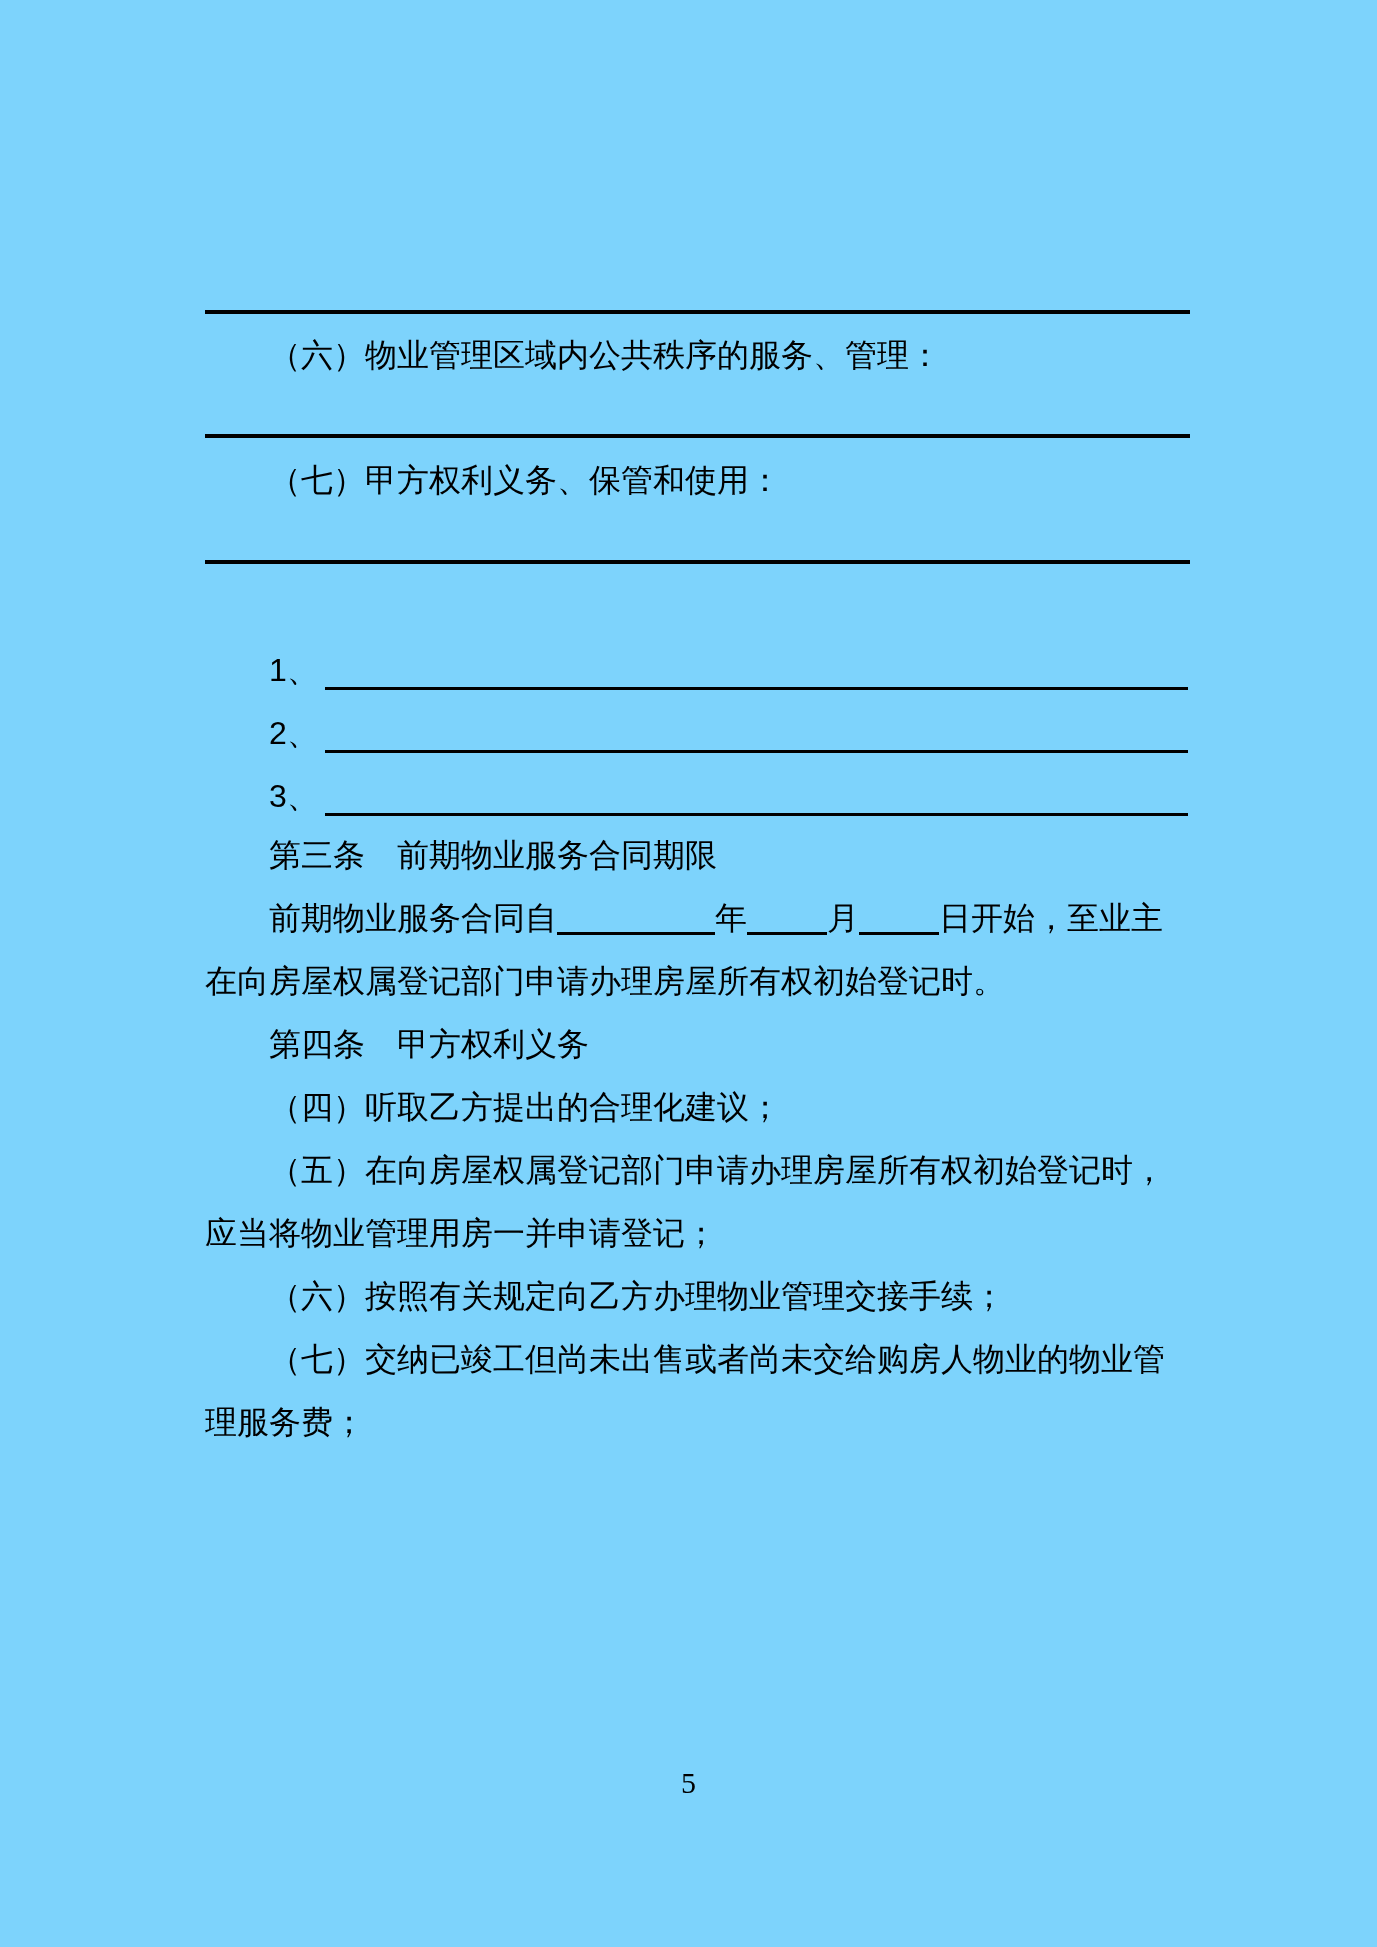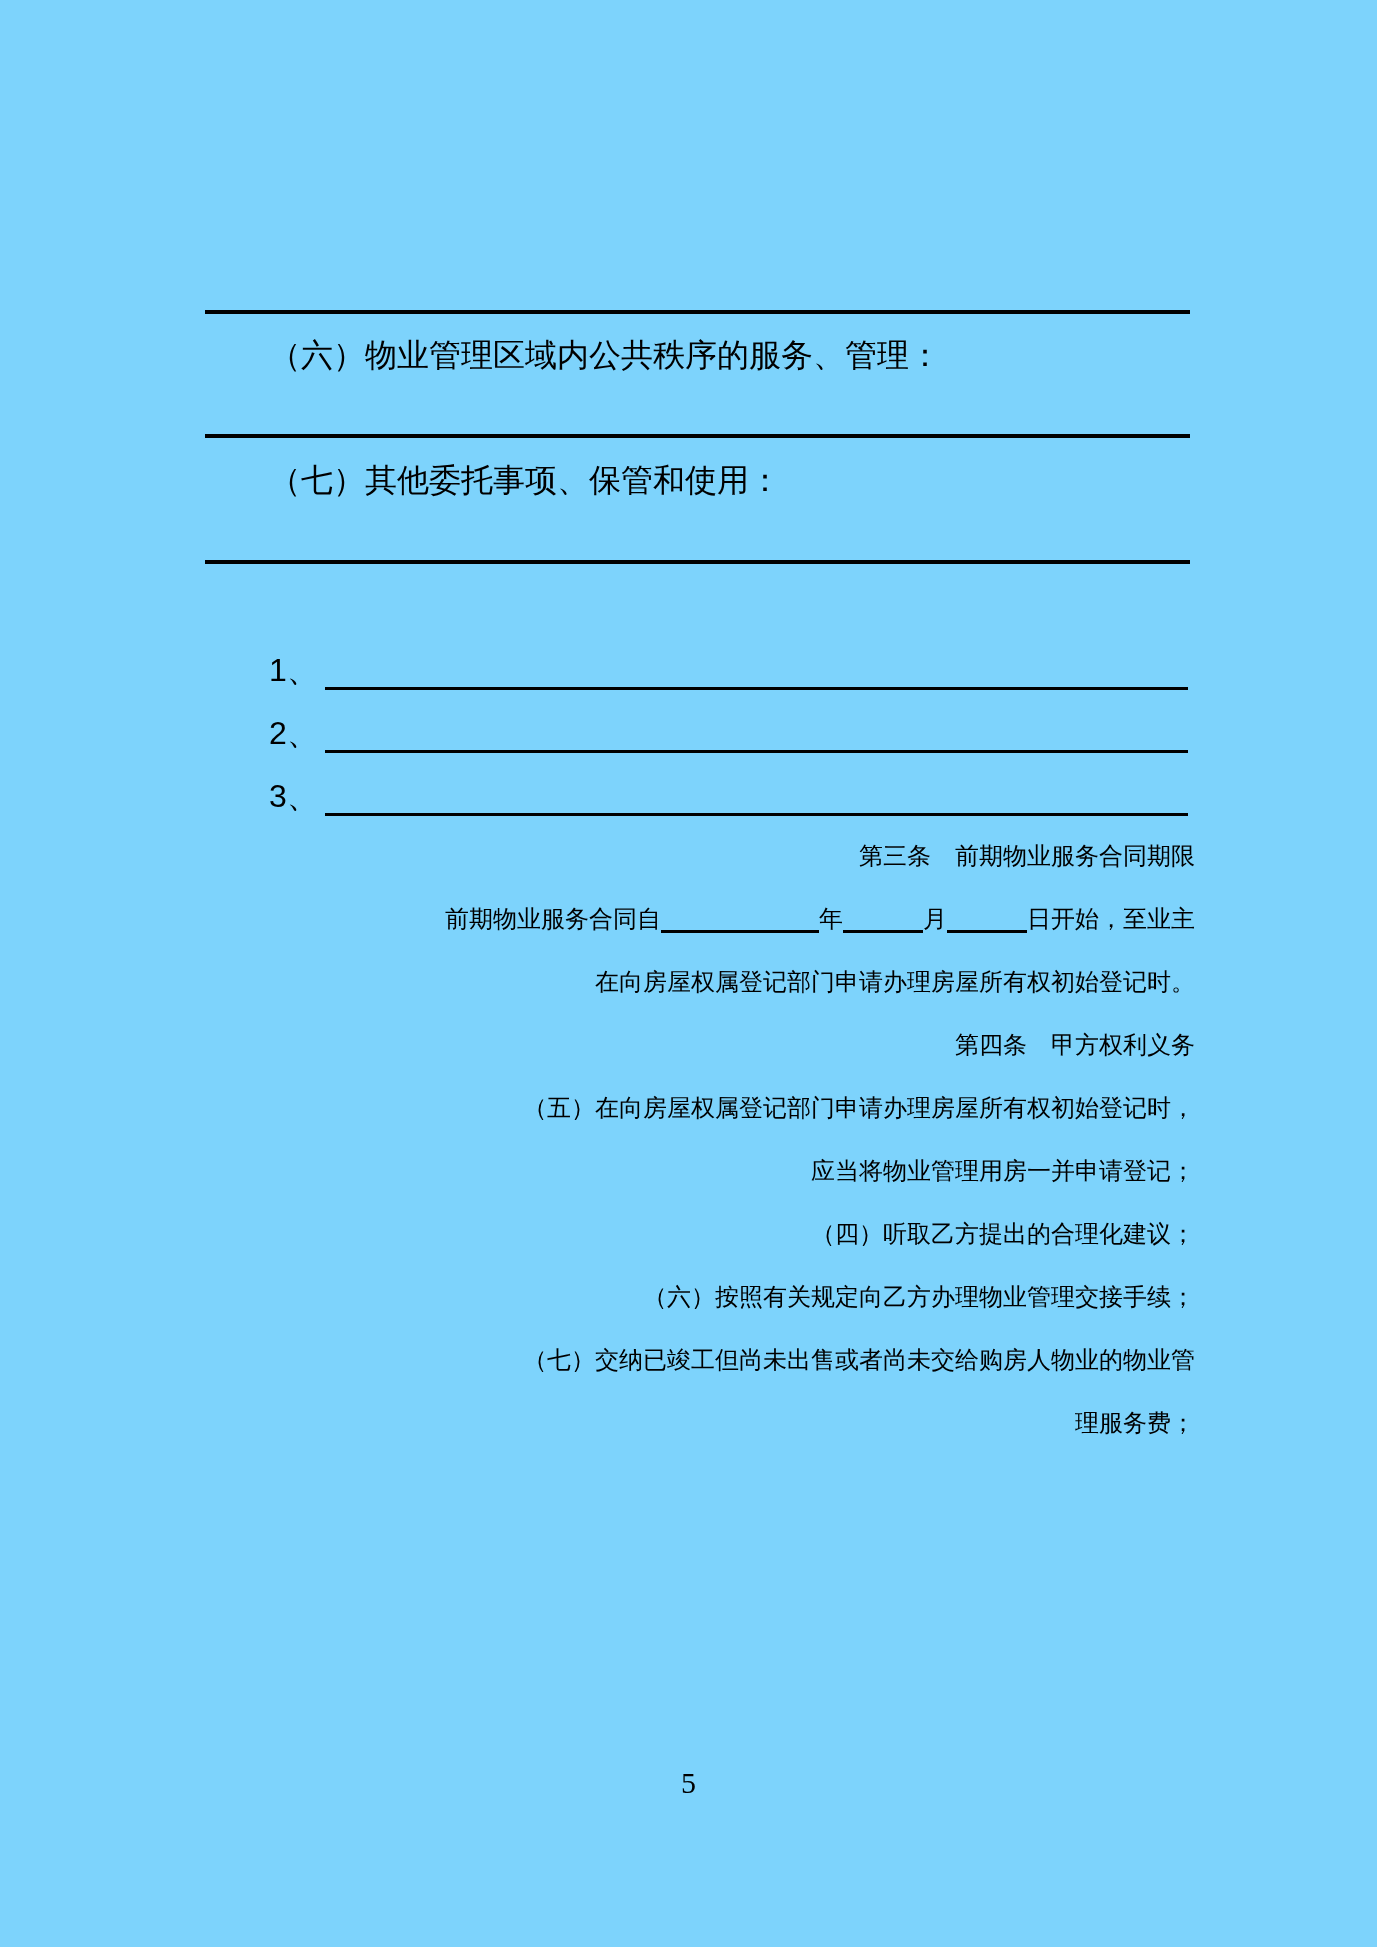--- a/index.html
+++ b/index.html
@@ -59,23 +59,23 @@
     margin-left: 6px;
     border-bottom: 3px solid #000000;
   }
 
   
   .body-text {
     position: absolute;
     left: 205px;
     top: 824px;
     width: 990px;
-    font-size: 24px;
+    font-size: 32px;
     line-height: 63px;
-    text-align: right;
+    text-align: left;
   }
   .body-text p {
     margin: 0;
     text-indent: 64px;
     white-space: pre-line;
   }
   .term-line { white-space: nowrap; text-indent: 64px; }
   .term-line2 { white-space: nowrap; text-indent: 0; }
   .iblank {
     display: inline-block;
@@ -100,21 +100,21 @@
 </head>
 <body>
 
 <div class="page">
 
   <div class="rule rule-1"></div>
   <div class="rule rule-2"></div>
   <div class="rule rule-3"></div>
 
   <div class="section-label label-6">（六）物业管理区域内公共秩序的服务、管理：</div>
-  <div class="section-label label-7">（七）其他委托事项、保管和使用：</div>
+  <div class="section-label label-7">（七）甲方权利义务、保管和使用：</div>
 
   <div class="num-row num-row-1">
     <span class="num">1、</span>
     <span class="blank"></span>
   </div>
   <div class="num-row num-row-2">
     <span class="num">2、</span>
     <span class="blank"></span>
   </div>
   <div class="num-row num-row-3">
@@ -128,23 +128,23 @@
 
     <div>
       <div class="term-line">
         <span>前期物业服务合同自</span><span class="iblank iblank-wide"></span><span>年</span><span class="iblank iblank-narrow"></span><span>月</span><span class="iblank iblank-narrow"></span><span>日开始，至业主</span>
       </div>
       <div class="term-line2">在向房屋权属登记部门申请办理房屋所有权初始登记时。</div>
     </div>
 
     <p>第四条　甲方权利义务</p>
 
+    <p>（四）听取乙方提出的合理化建议；</p>
     <p>（五）在向房屋权属登记部门申请办理房屋所有权初始登记时，
 应当将物业管理用房一并申请登记；</p>
-    <p>（四）听取乙方提出的合理化建议；</p>
     <p>（六）按照有关规定向乙方办理物业管理交接手续；</p>
     <p>（七）交纳已竣工但尚未出售或者尚未交给购房人物业的物业管
 理服务费；</p>
   </div>
 
   <div class="page-number">5</div>
 
 </div>
 
 </body></html>

